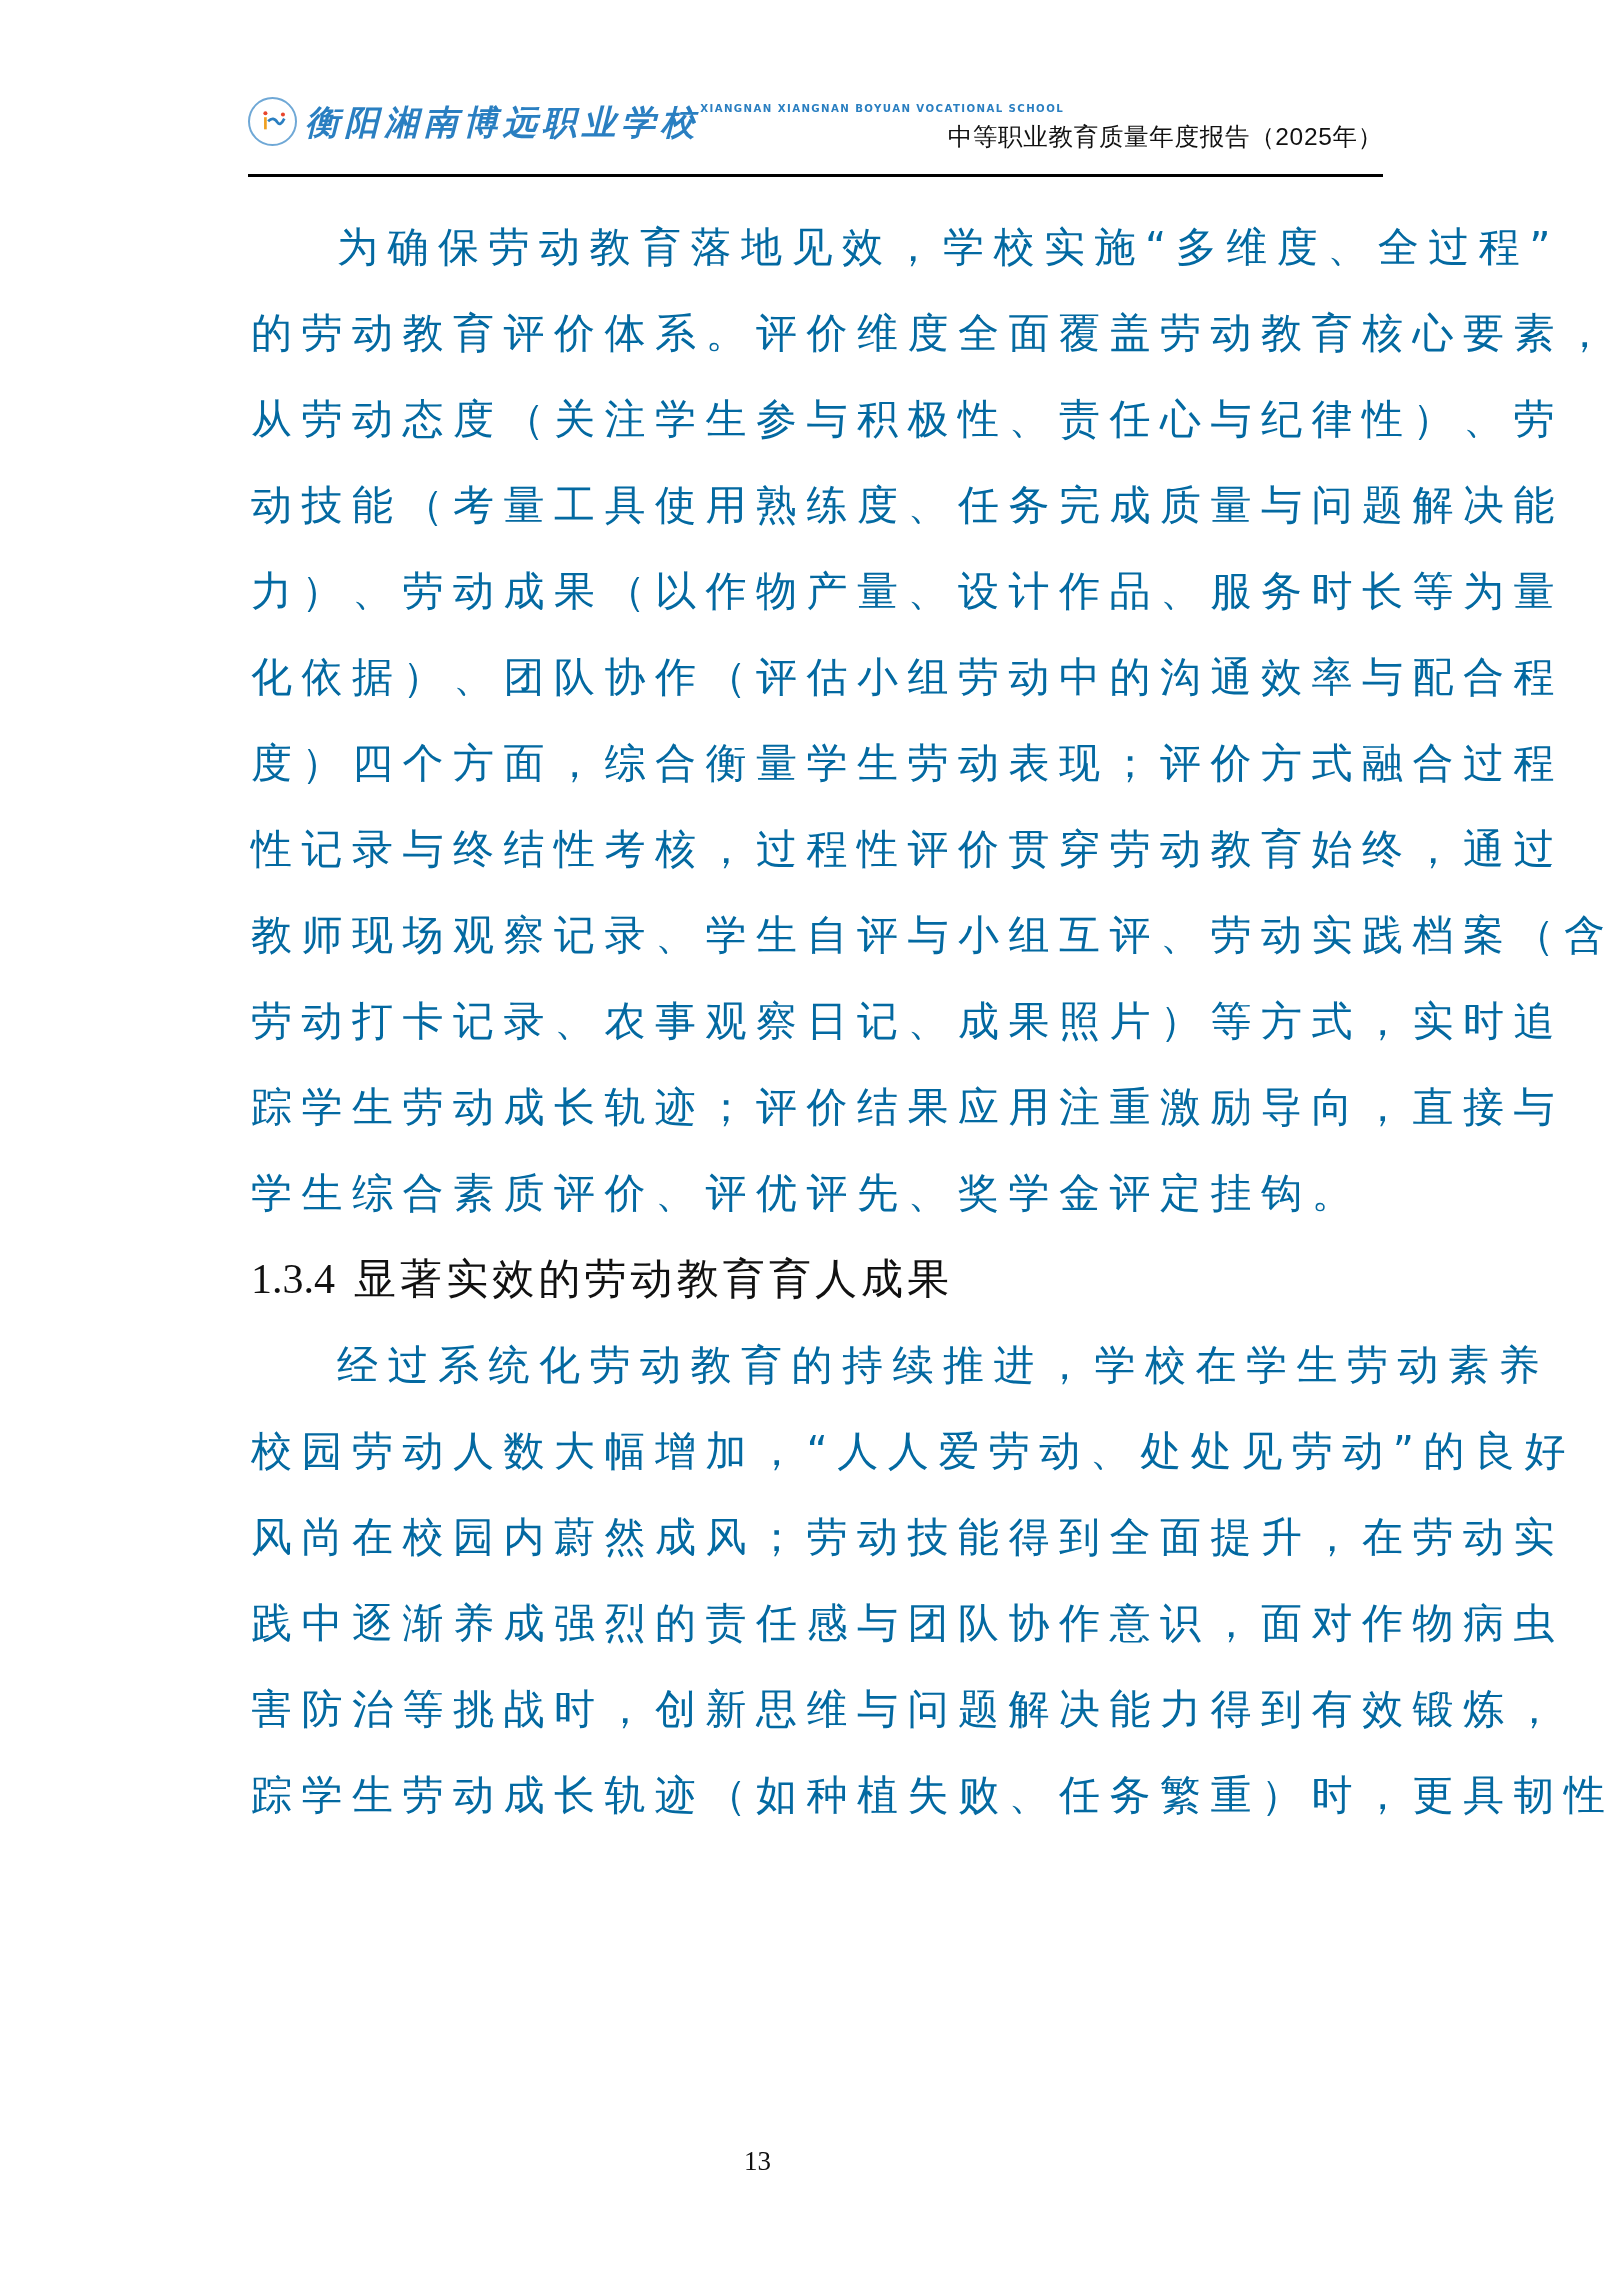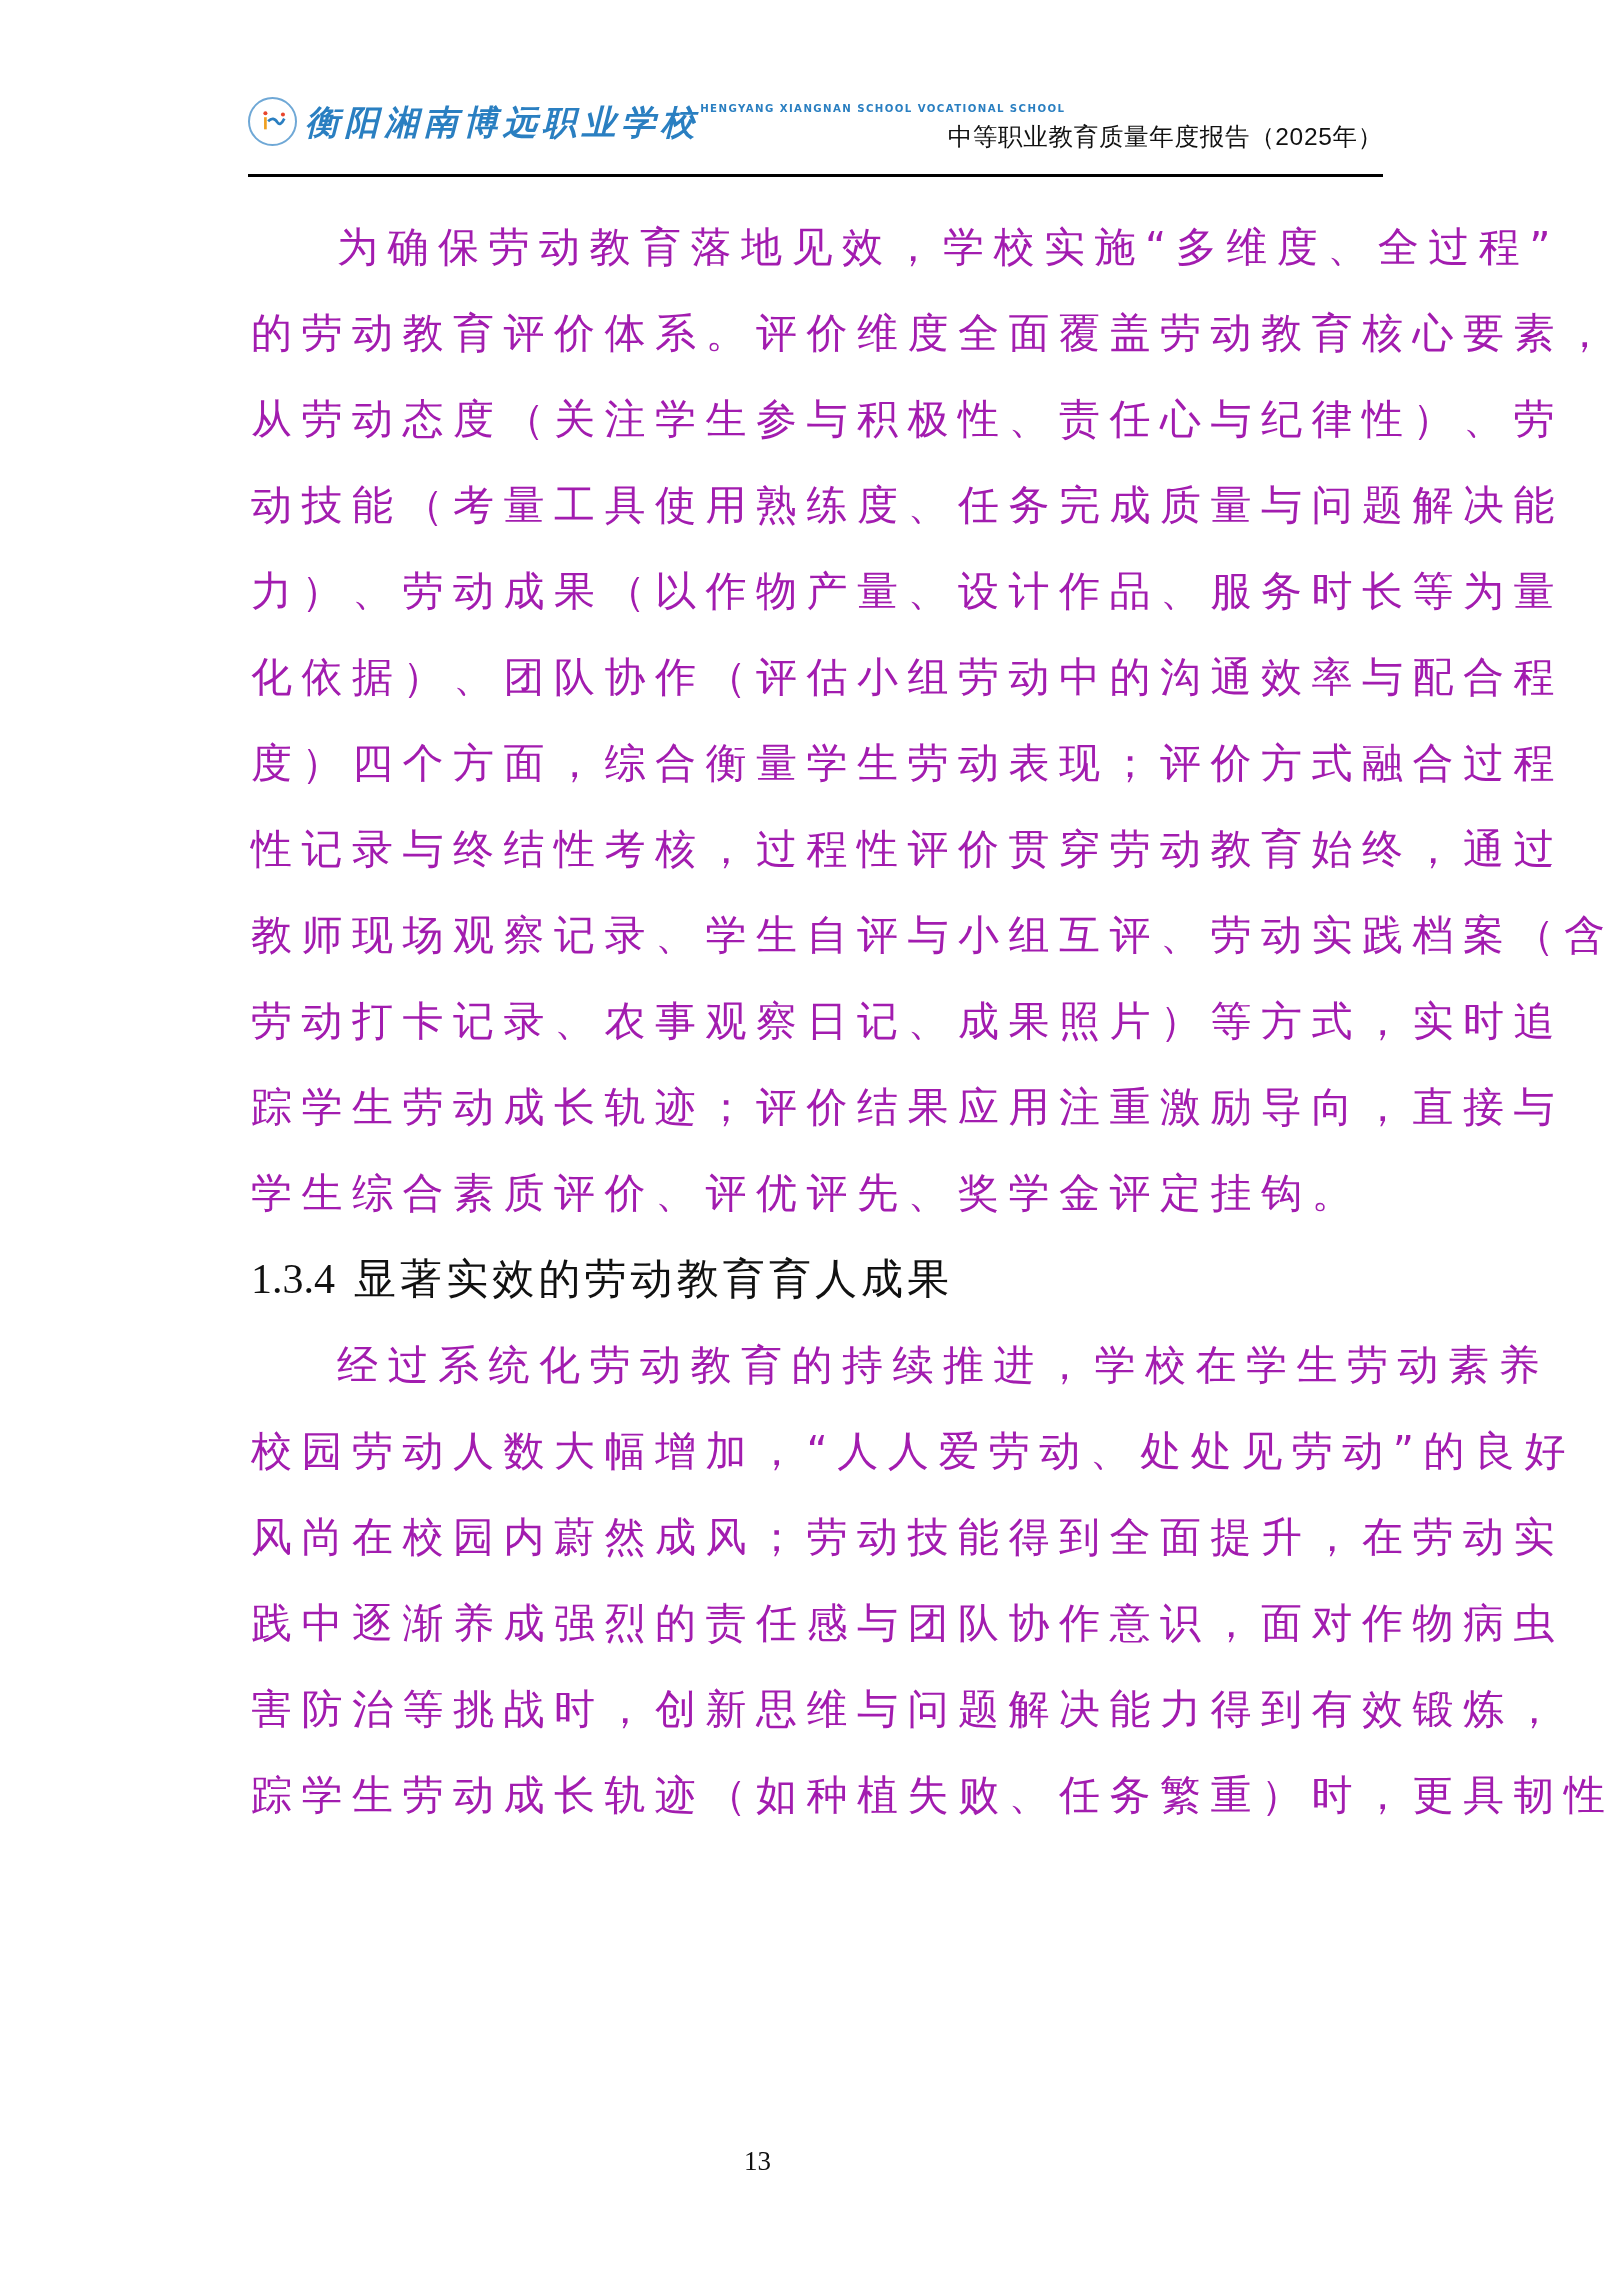--- a/index.html
+++ b/index.html
@@ -13,21 +13,21 @@
   .logo-text { margin-left: 8.2px; display: flex; flex-direction: row; }
   .logo-cn { font-family: "DejaVu Serif", serif; font-size: 34px; color: #2a7fc1; letter-spacing: 5.5px;
              font-style: italic; line-height: 38px; font-weight: bold; }
   .logo-en { font-family: "DejaVu Sans", sans-serif; font-size: 10.2px; color: #2a7fc1; letter-spacing: 1.4px;
              line-height: 12.3px; font-weight: bold; }
   .report-title { position: absolute; right: 0; top: 31px; font-size: 24.5px; letter-spacing: 0.7px;
                   font-family: Liberation Sans, sans-serif; color: #111; }
   .rule { position: absolute; left: 248px; top: 174px; width: 1135px; height: 2.7px; background: #000; }
   .content { position: absolute; left: 251px; top: 204px; width: 1145px; }
   .line { font-size: 41px; height: 86px; line-height: 86px; white-space: nowrap;
-          letter-spacing: 9.5px; font-family: "DejaVu Sans", sans-serif; color: #a21caf; }
+          letter-spacing: 9.5px; font-family: "DejaVu Sans", sans-serif; color: #0369a1; }
   .indent { padding-left: 86px; }
   .heading { font-size: 42px; font-weight: normal; height: 86px; line-height: 86px; white-space: nowrap;
              font-family: "DejaVu Sans", sans-serif; letter-spacing: 4.1px; }
   .heading .num { font-family: "Liberation Serif", serif; letter-spacing: 0; margin-right: 19px; }
   .page-number { position: absolute; left: 0; width: 1515px; top: 2146px; text-align: center;
                  font-family: Liberation Serif, serif; font-size: 27px; color: #111; }
 </style>
 </head>
 <body>
 
@@ -36,21 +36,21 @@
     <div class="logo-emblem">
       <svg class="mark" viewBox="0 0 40 36">
         <circle cx="8" cy="6" r="3" fill="#e8452c"></circle>
         <path d="M6 12 L10 12 L10 30 L6 30 Z" fill="#f0a020"></path>
         <path d="M12 18 Q20 10 26 20 Q30 26 36 14" stroke="#2a7fc1" stroke-width="4" fill="none"></path>
         <circle cx="34" cy="8" r="3" fill="#e8452c"></circle>
       </svg>
     </div>
     <div class="logo-text">
       <span class="logo-cn">衡阳湘南博远职业学校</span>
-      <span class="logo-en">HENGYANG XIANGNAN SCHOOL VOCATIONAL SCHOOL</span>
+      <span class="logo-en">XIANGNAN XIANGNAN BOYUAN VOCATIONAL SCHOOL</span>
     </div>
   </div>
   <div class="report-title">中等职业教育质量年度报告（2025年）</div>
 </div>
 <div class="rule"></div>
 
 <div class="content">
   <div>
     <div class="line indent">为确保劳动教育落地见效，学校实施“多维度、全过程”</div>
     <div class="line">的劳动教育评价体系。评价维度全面覆盖劳动教育核心要素，</div>

